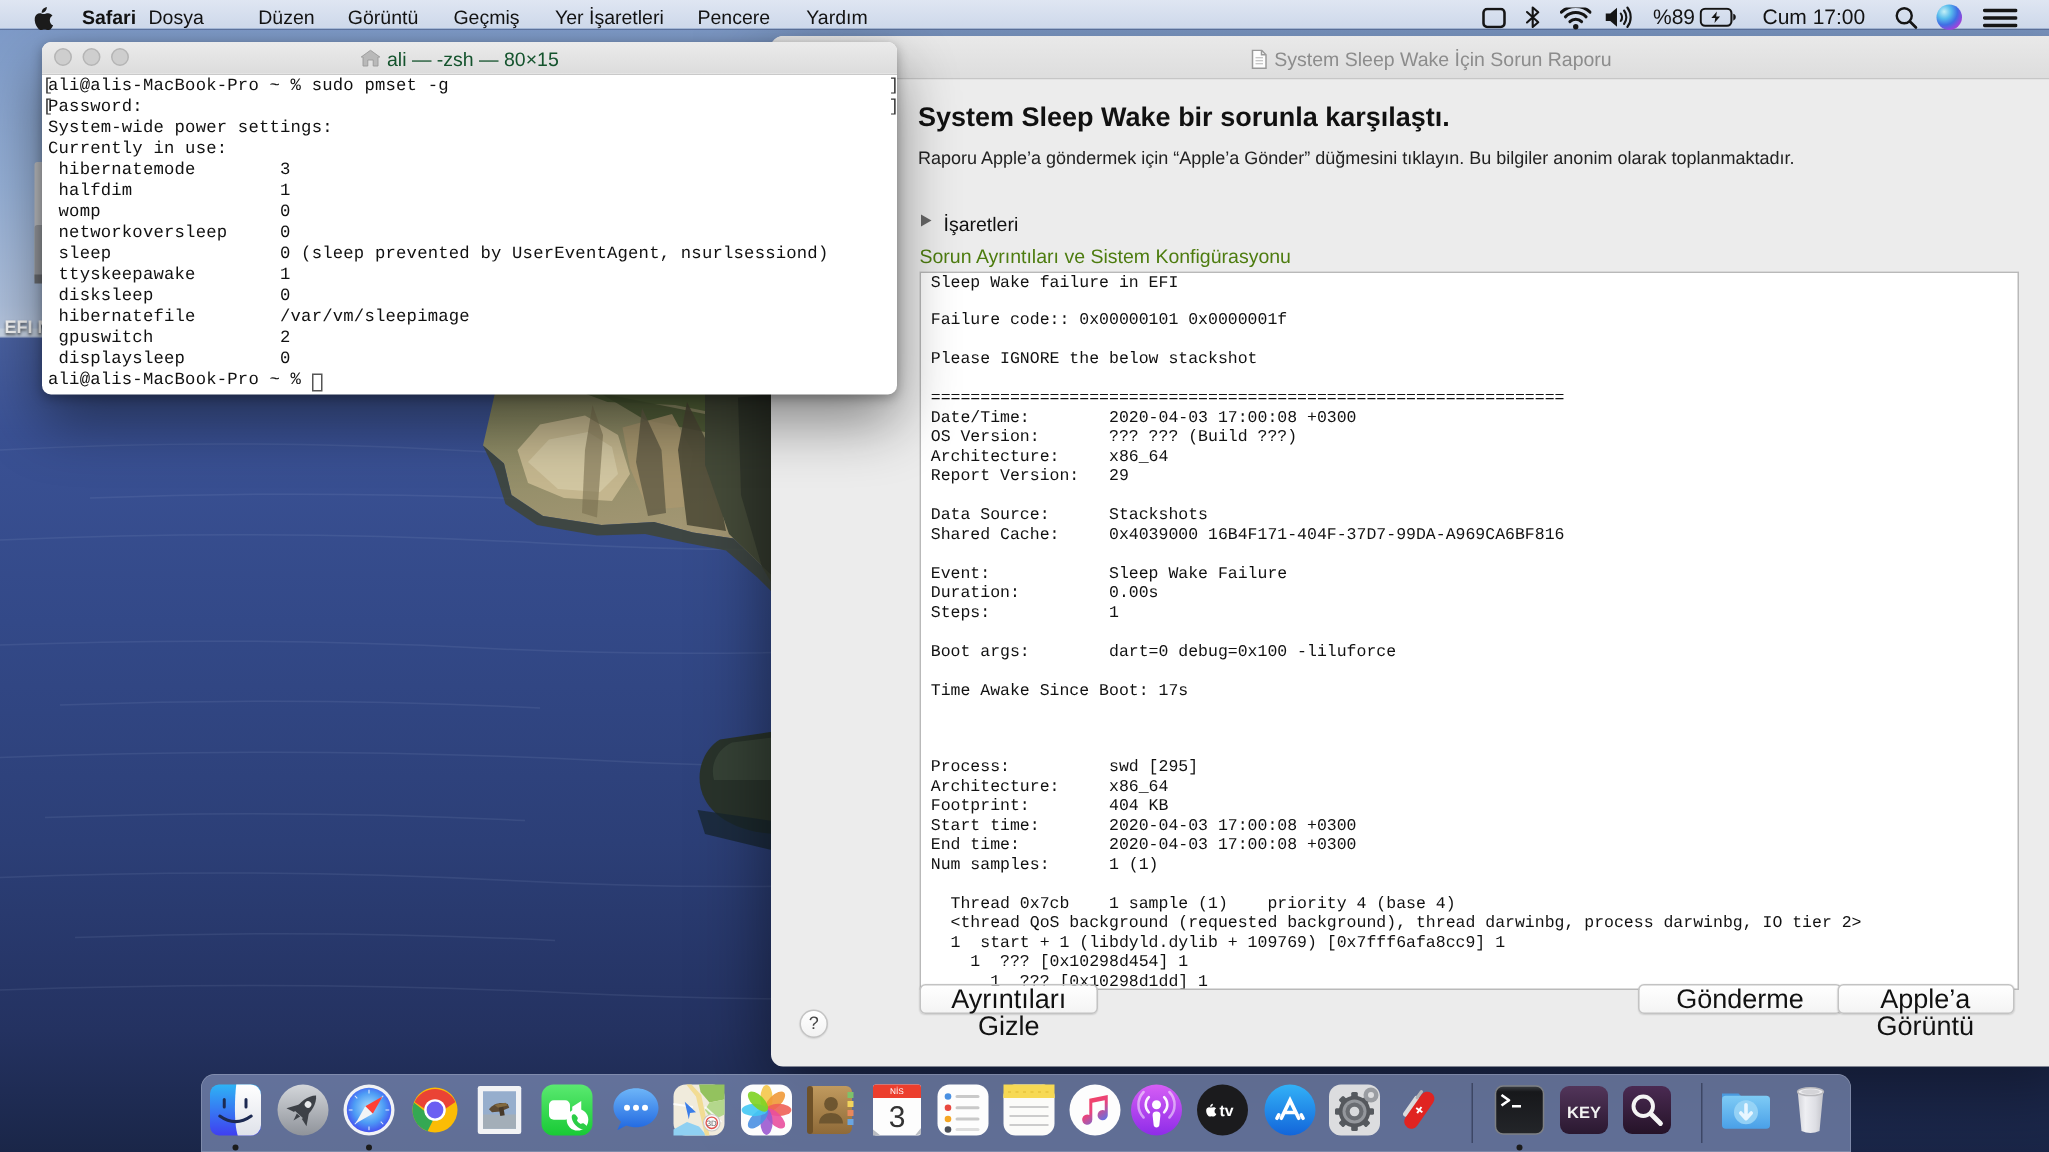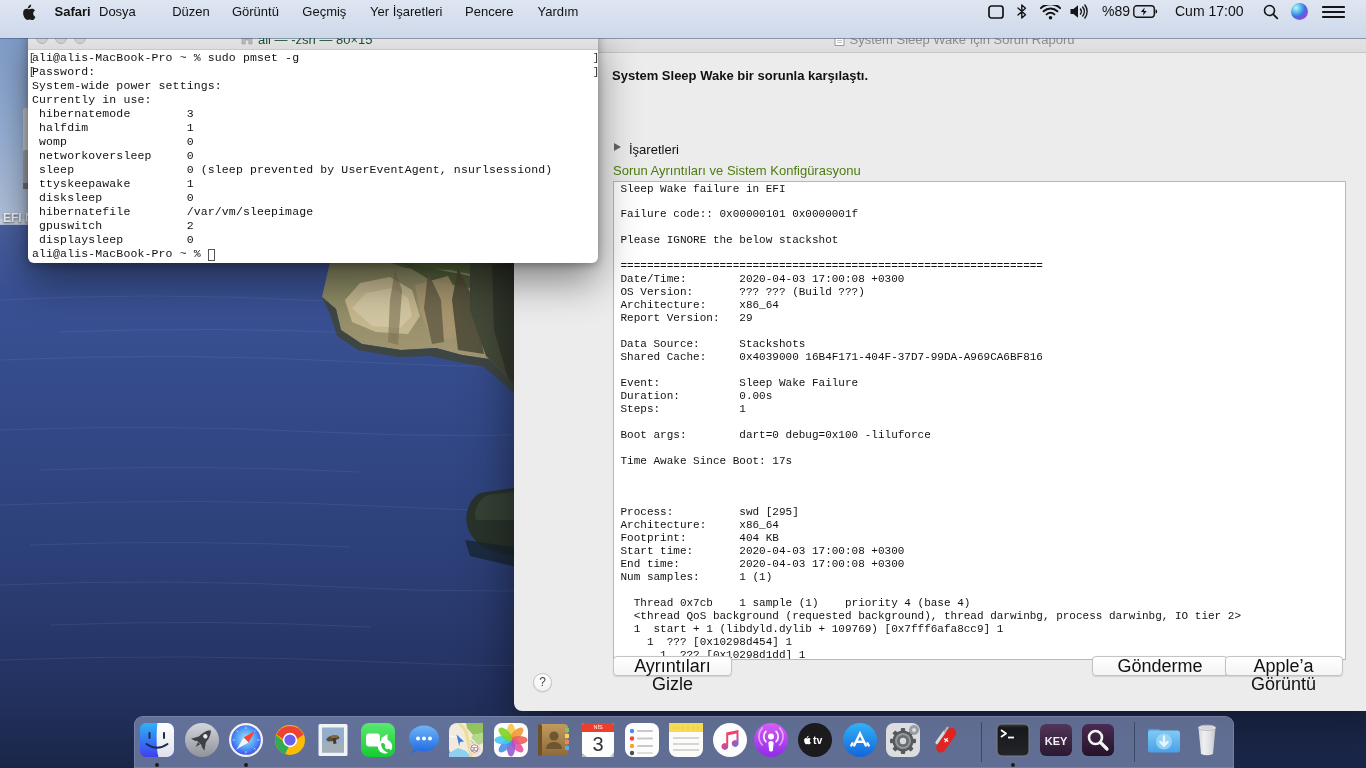--- a/index.html
+++ b/index.html
@@ -1,20 +1,20 @@
 <!DOCTYPE html>
 <html><head>
 <meta charset="utf-8">
 <style>
   html,body{margin:0;padding:0;width:1366px;height:768px;overflow:hidden;
     font-family:"Liberation Sans",sans-serif;}
   #screen{position:absolute;inset:0;width:1366px;height:768px;overflow:hidden;}
   .abs{position:absolute;}
   
-  #menubar{position:absolute;left:0;top:0;width:1366px;height:38px;
+  #menubar{position:absolute;left:0;top:0;width:1366px;height:19px;
     background:linear-gradient(#dfe6f2,#cdd8ea);
     box-shadow:0 1px 0 rgba(70,85,125,.55);z-index:30;}
   .mitem{position:absolute;top:0;height:23px;line-height:23px;font-size:13px;color:#121212;}
   .mbold{font-weight:bold;}
   
   #terminal{position:absolute;left:28px;top:28px;width:570px;height:235px;
     border-radius:6px;background:#fff;z-index:20;
     box-shadow:0 18px 40px rgba(0,0,0,.45),0 2px 8px rgba(0,0,0,.3);}
   #ttitle{position:absolute;left:0;top:0;width:570px;height:21px;
     background:linear-gradient(#ebebeb,#dcdcdc);
@@ -30,21 +30,21 @@
     border:1px solid #555;box-sizing:border-box;z-index:22;}
   
   #report{position:absolute;left:514px;top:24px;width:880px;height:687px;
     background:#ececec;border-radius:8px;z-index:10;
     box-shadow:0 18px 50px rgba(0,0,0,.5);}
   #rtitle{position:absolute;left:0;top:0;width:100%;height:28px;
     background:linear-gradient(#e9e9e9,#dddddd);
     border-bottom:1px solid #c6c6c6;border-radius:8px 8px 0 0;}
   #rtitletext{position:absolute;left:0;top:3px;width:880px;height:26px;line-height:26px;
     text-align:center;font-size:13px;color:#8c8c8c;}
-  #rhead{position:absolute;left:98px;top:44px;font-size:13px;font-weight:bold;color:#111;}
+  #rhead{position:absolute;left:98px;top:44px;font-size:18px;font-weight:bold;color:#111;}
   #rpara{position:absolute;left:98px;top:73.5px;font-size:12px;color:#222;}
   #racik{position:absolute;left:115px;top:118px;font-size:13px;color:#111;}
   #rtri{position:absolute;left:100px;top:119px;width:0;height:0;
     border-left:7px solid #666;border-top:4.5px solid transparent;border-bottom:4.5px solid transparent;}
   #rlabel{position:absolute;left:99px;top:139px;font-size:13px;color:#4d7c0f;}
   #rarea{position:absolute;left:98.5px;top:156.5px;width:733px;height:479px;
     background:#fff;border:1px solid #b9b9b9;box-sizing:border-box;overflow:hidden;}
   #rarea pre{margin:0;padding:1px 0 0 7px;font-family:"Liberation Mono",monospace;
     font-size:11px;line-height:12.95px;color:#111;}
   .btn{position:absolute;top:632px;height:20px;background:linear-gradient(#ffffff,#f4f4f4);
@@ -138,20 +138,21 @@
 <div id="efilabel">EFI N</div>
 
 <div id="report">
   <div id="rtitle"></div>
   <div id="rtitletext"><svg width="11" height="13" viewBox="0 0 11 13" style="vertical-align:-2px;margin-right:5px">
           <path d="M1,0.5 L7,0.5 L10,3.5 L10,12.5 L1,12.5 Z" fill="#fdfdfd" stroke="#9a9a9a" stroke-width="1"></path>
           <path d="M7,0.5 L7,3.5 L10,3.5" fill="none" stroke="#9a9a9a" stroke-width="1"></path>
           <path d="M3,5.5 h5 M3,7.5 h5 M3,9.5 h5" stroke="#b5b5b5" stroke-width="0.8"></path>
         </svg>System Sleep Wake İçin Sorun Raporu</div>
   <div id="rhead">System Sleep Wake bir sorunla karşılaştı.</div>
+  <div id="rpara">Raporu Apple’a göndermek için “Apple’a Gönder” düğmesini tıklayın. Bu bilgiler anonim olarak toplanmaktadır.</div>
   <div id="rtri"></div>
   <div id="racik">İşaretleri</div>
   <div id="rlabel">Sorun Ayrıntıları ve Sistem Konfigürasyonu</div>
   <div id="rarea">
         <pre>Sleep Wake failure in EFI
 
 Failure code:: 0x00000101 0x0000001f
 
 Please IGNORE the below stackshot
 

